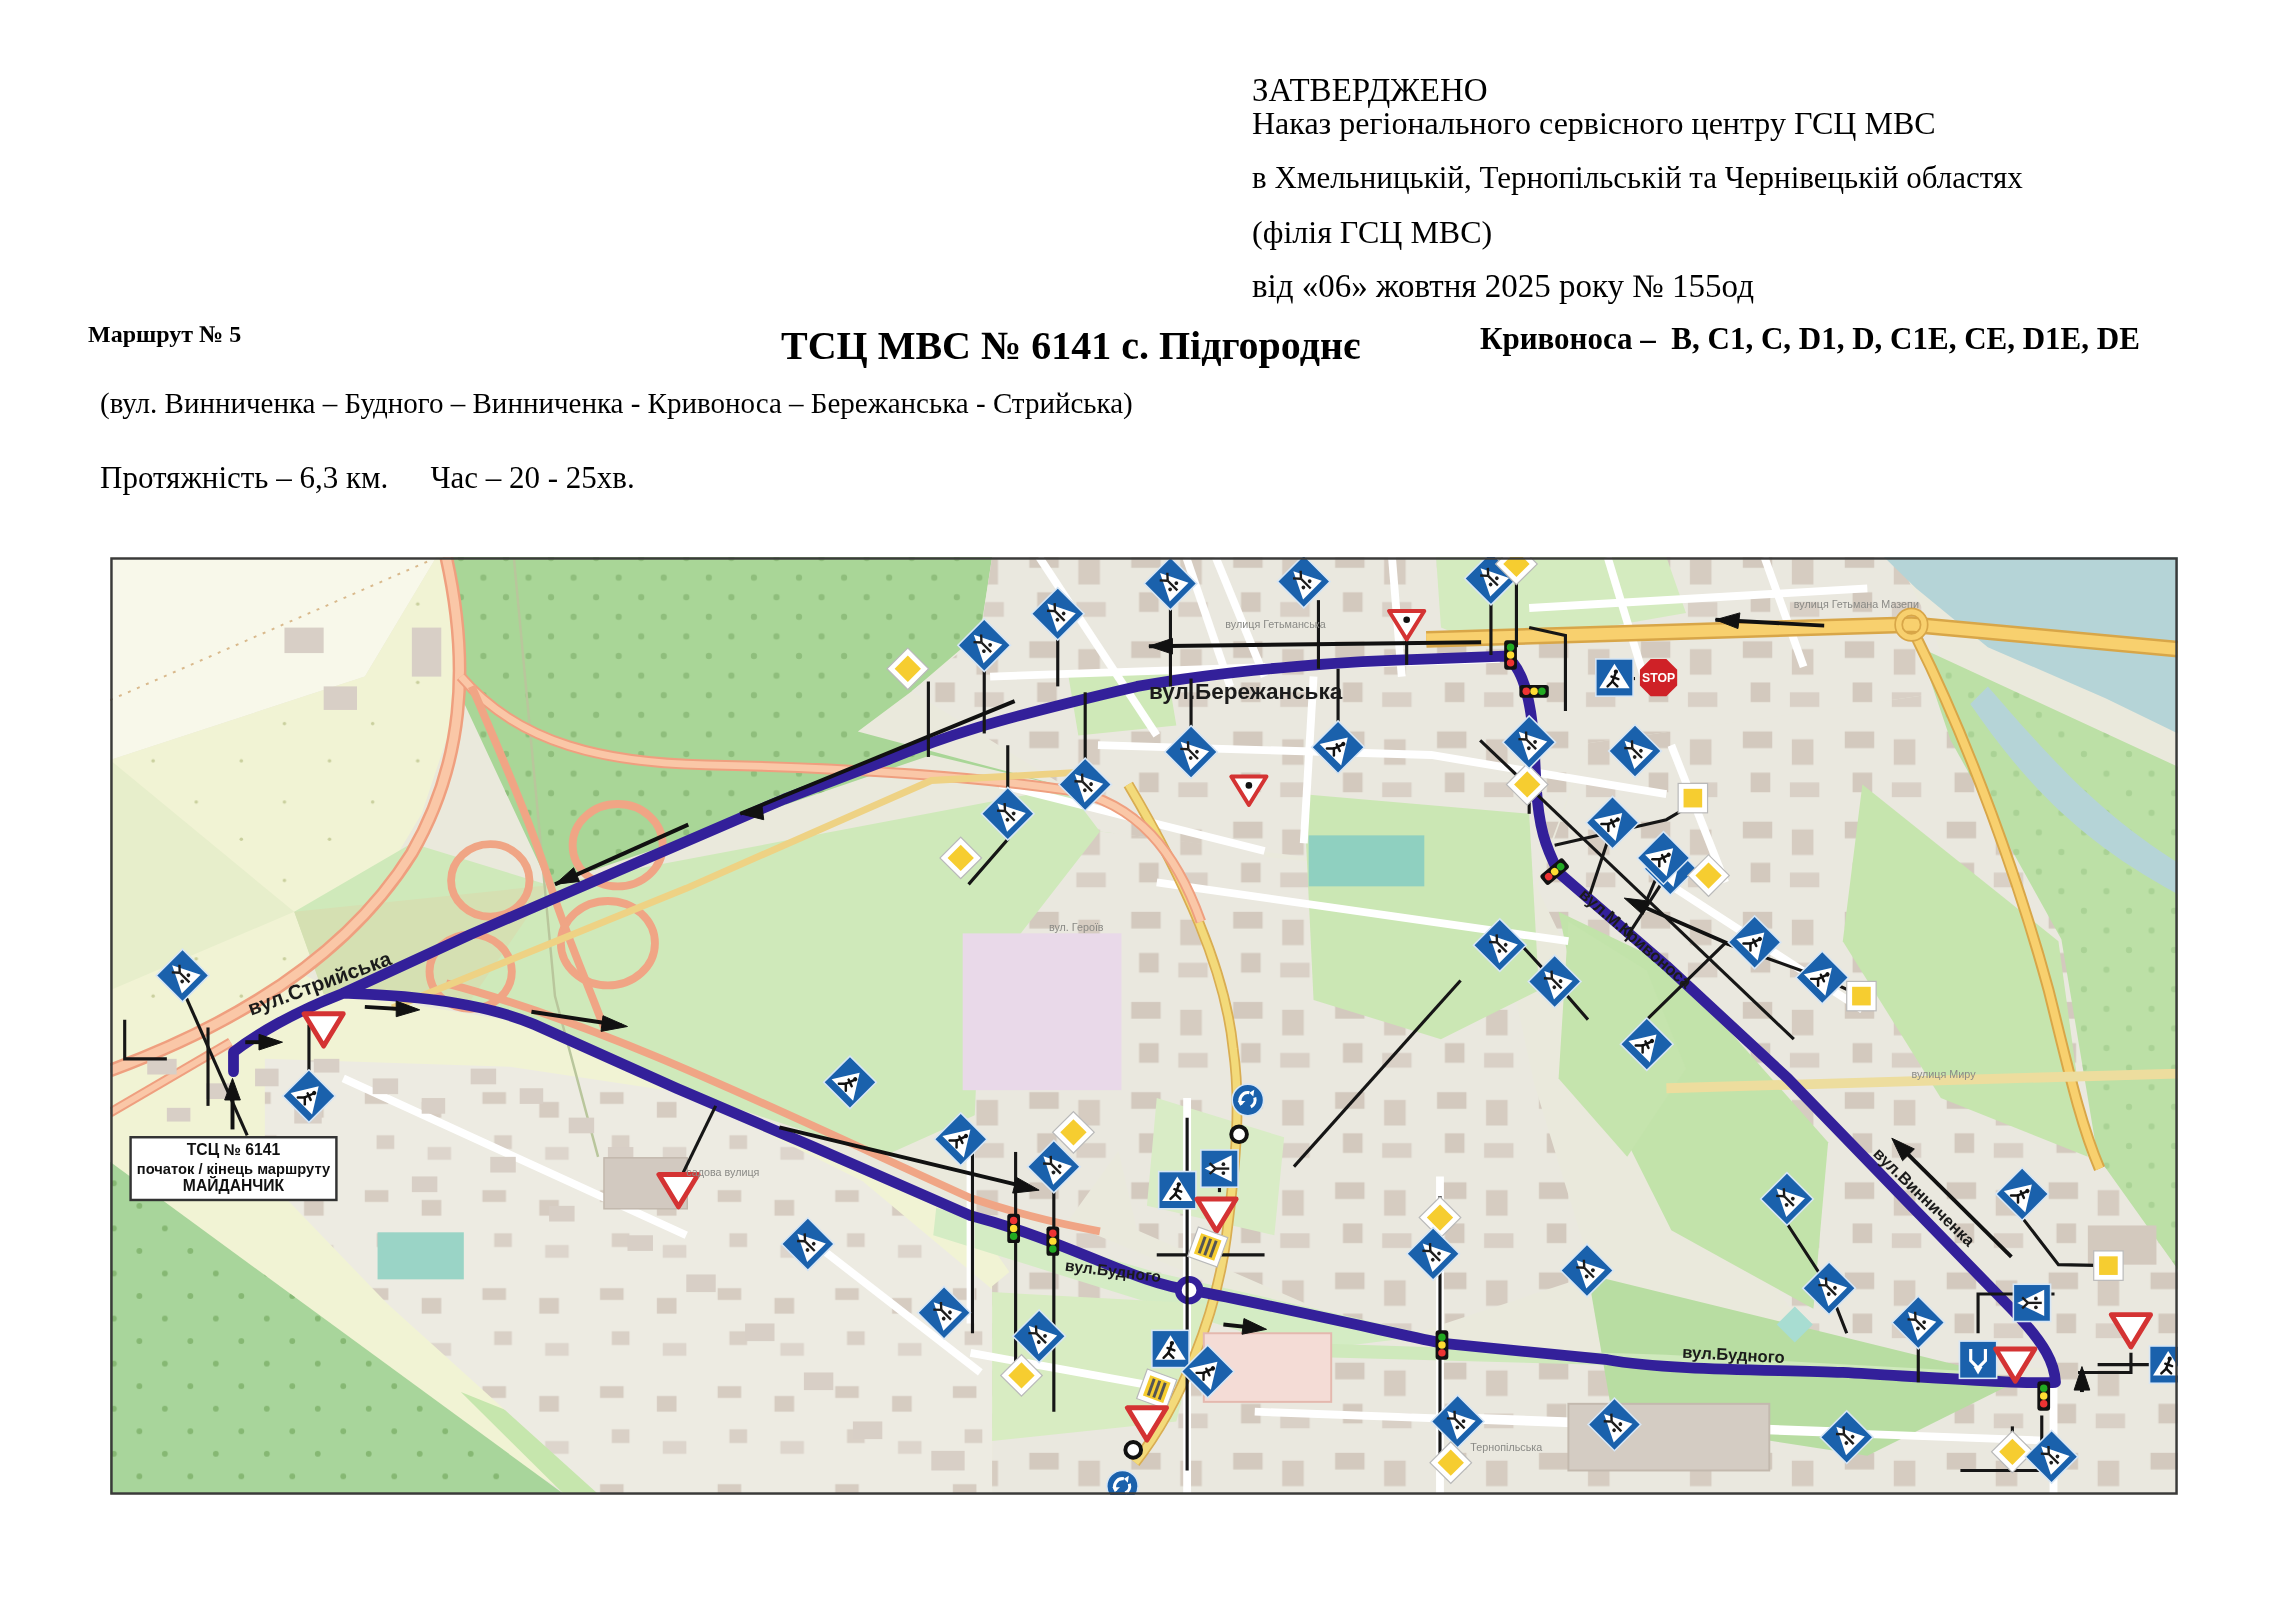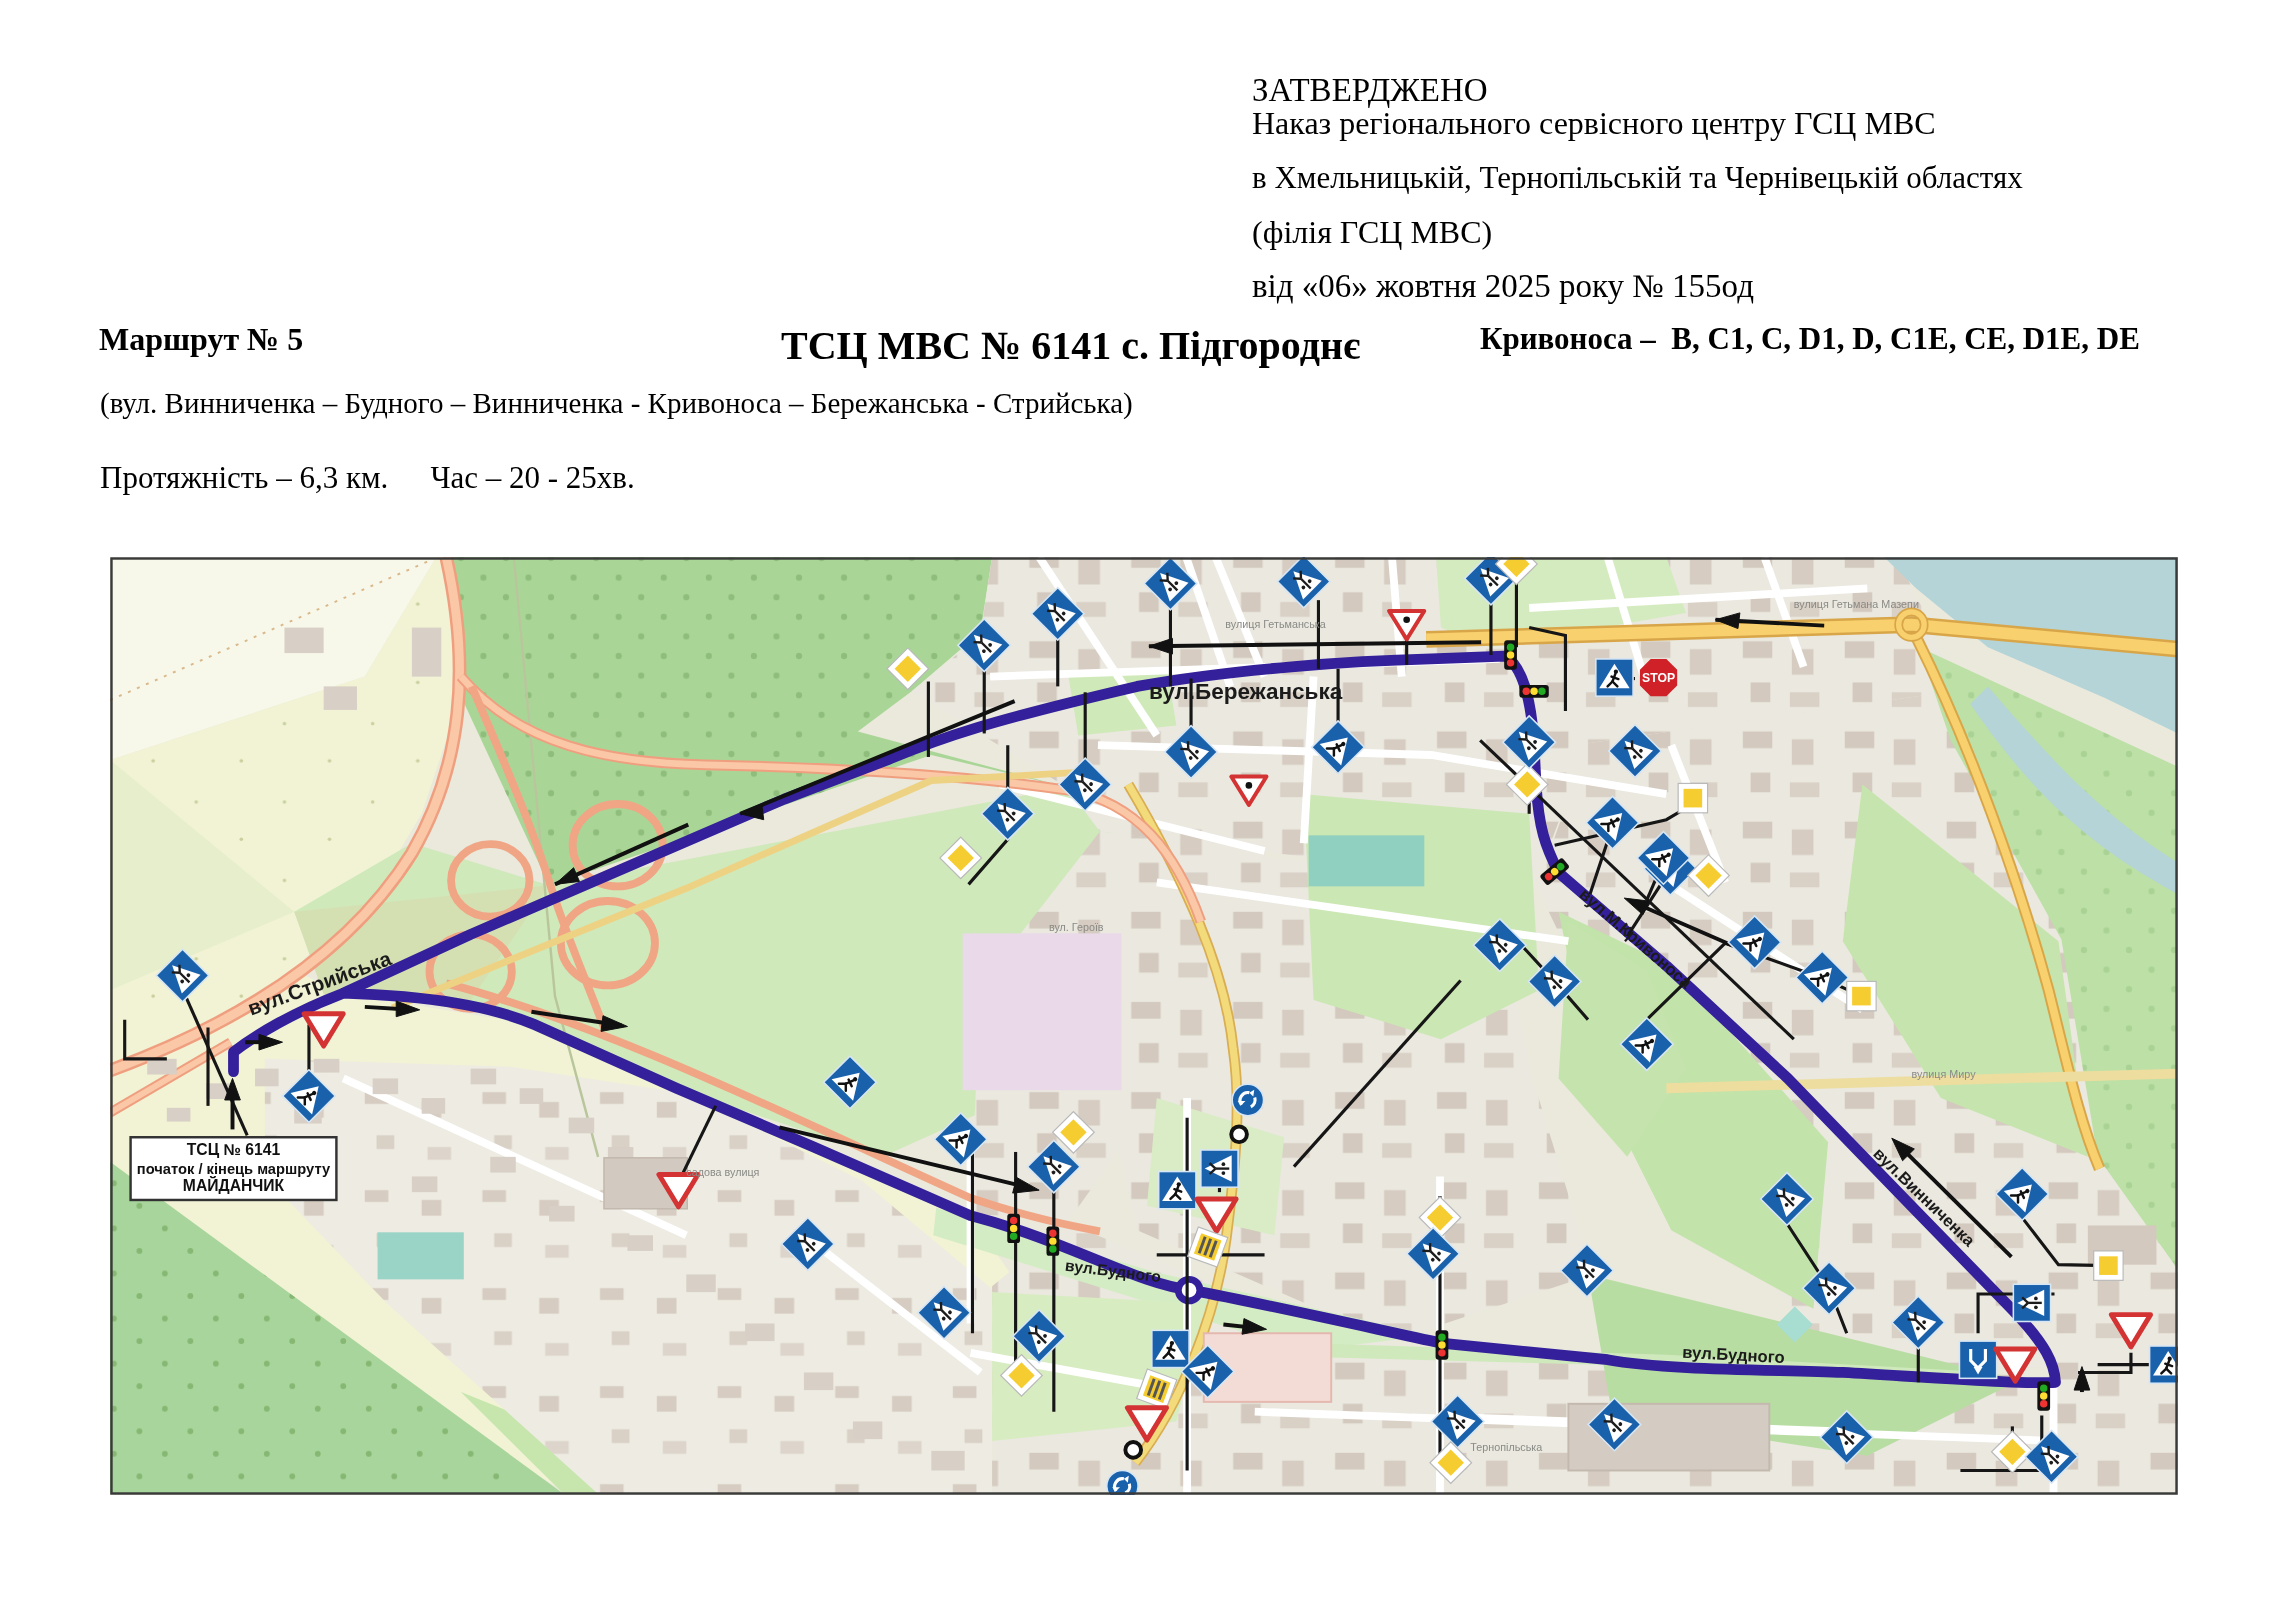--- a/index.html
+++ b/index.html
@@ -9,21 +9,21 @@
   .b{font-weight:bold;}
 </style>
 </head>
 <body>
 <div id="page">
   <div class="ser" style="left:1252px;top:47px;font-size:33px;margin-top:25px;">ЗАТВЕРДЖЕНО</div>
   <div class="ser" style="left:1252px;top:105px;font-size:32px;text-align:center;">Наказ регіонального сервісного центру ГСЦ МВС</div>
   <div class="ser" style="left:1252px;top:160px;font-size:31px;text-align:center;">в Хмельницькій, Тернопільській та Чернівецькій областях</div>
   <div class="ser" style="left:1252px;top:214px;font-size:32px;">(філія ГСЦ МВС)</div>
   <div class="ser" style="left:1252px;top:268px;font-size:33px;">від «06» жовтня 2025 року № 155од</div>
-  <div class="ser b" style="left:99px;top:321px;font-size:32px;">Маршрут № 5</div>
+  <div class="ser b" style="left:88px;top:321px;font-size:24px;">Маршрут № 5</div>
   <div class="ser b" style="left:781px;top:322px;font-size:40px;">ТСЦ МВС № 6141 с. Підгороднє</div>
   <div class="ser b" style="left:1480px;top:321px;font-size:31px;">Кривоноса –  B, C1, C, D1, D, C1E, CE, D1E, DE</div>
   <div class="ser" style="left:100px;top:387px;font-size:29px;">(вул. Винниченка – Будного – Винниченка - Кривоноса – Бережанська - Стрийська)</div>
   <div class="ser" style="left:100px;top:460px;font-size:31px;">Протяжність – 6,3 км.<span style="display:inline-block;width:42px;"></span>Час – 20 - 25хв.</div>
 
   <svg id="map" style="position:absolute;left:110px;top:557px;" width="2068" height="938" viewBox="112 568 2110 957">
     <defs>
       <pattern id="pdot" width="46" height="40" patternUnits="userSpaceOnUse">
         <circle cx="10" cy="9" r="3.2" fill="#8fbe7c"></circle>
           <circle cx="33" cy="29" r="3.2" fill="#8fbe7c"></circle>

